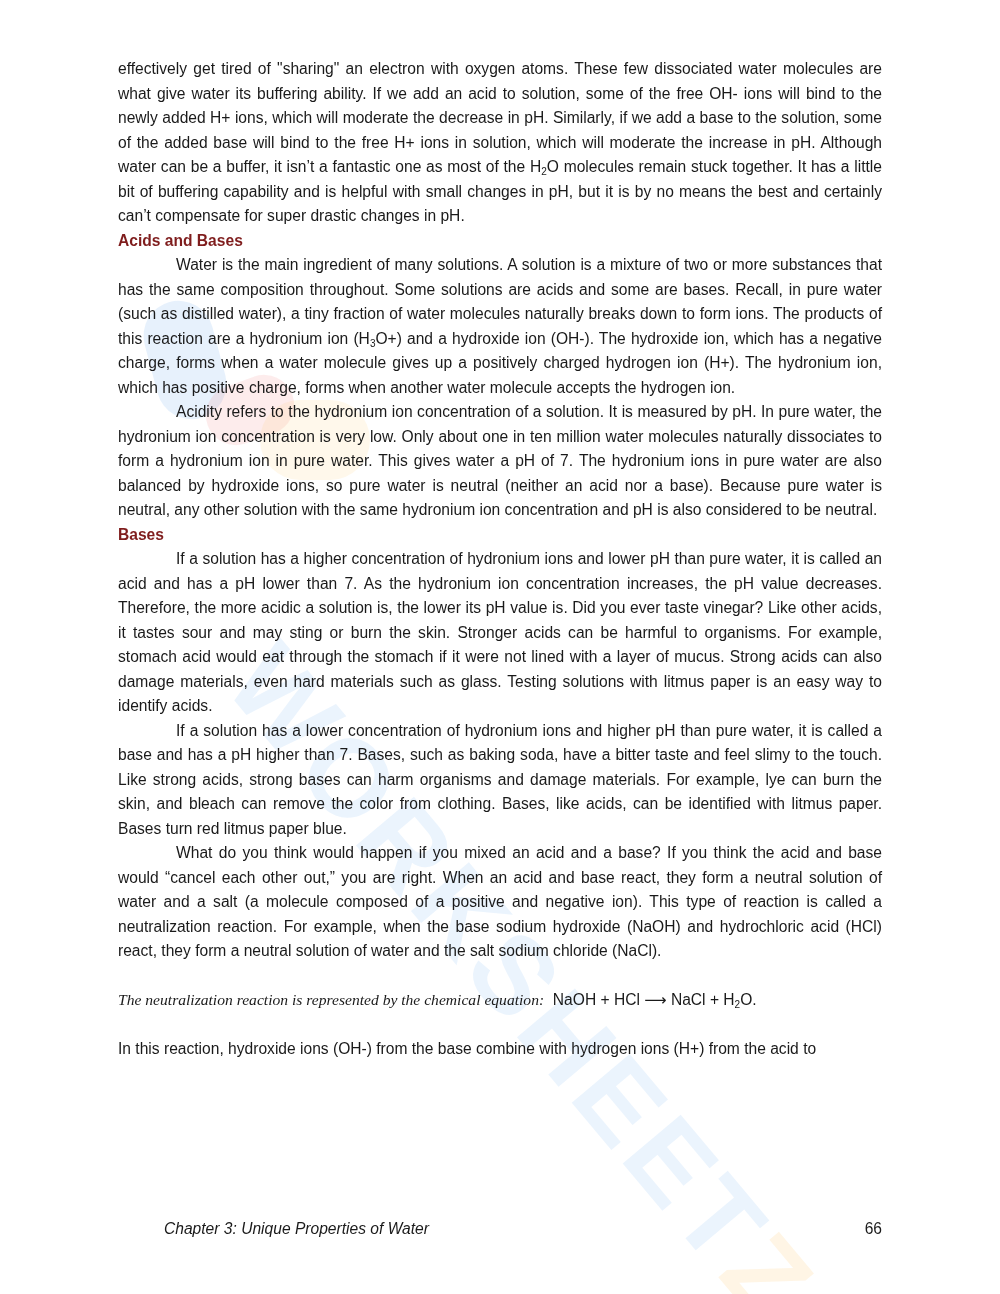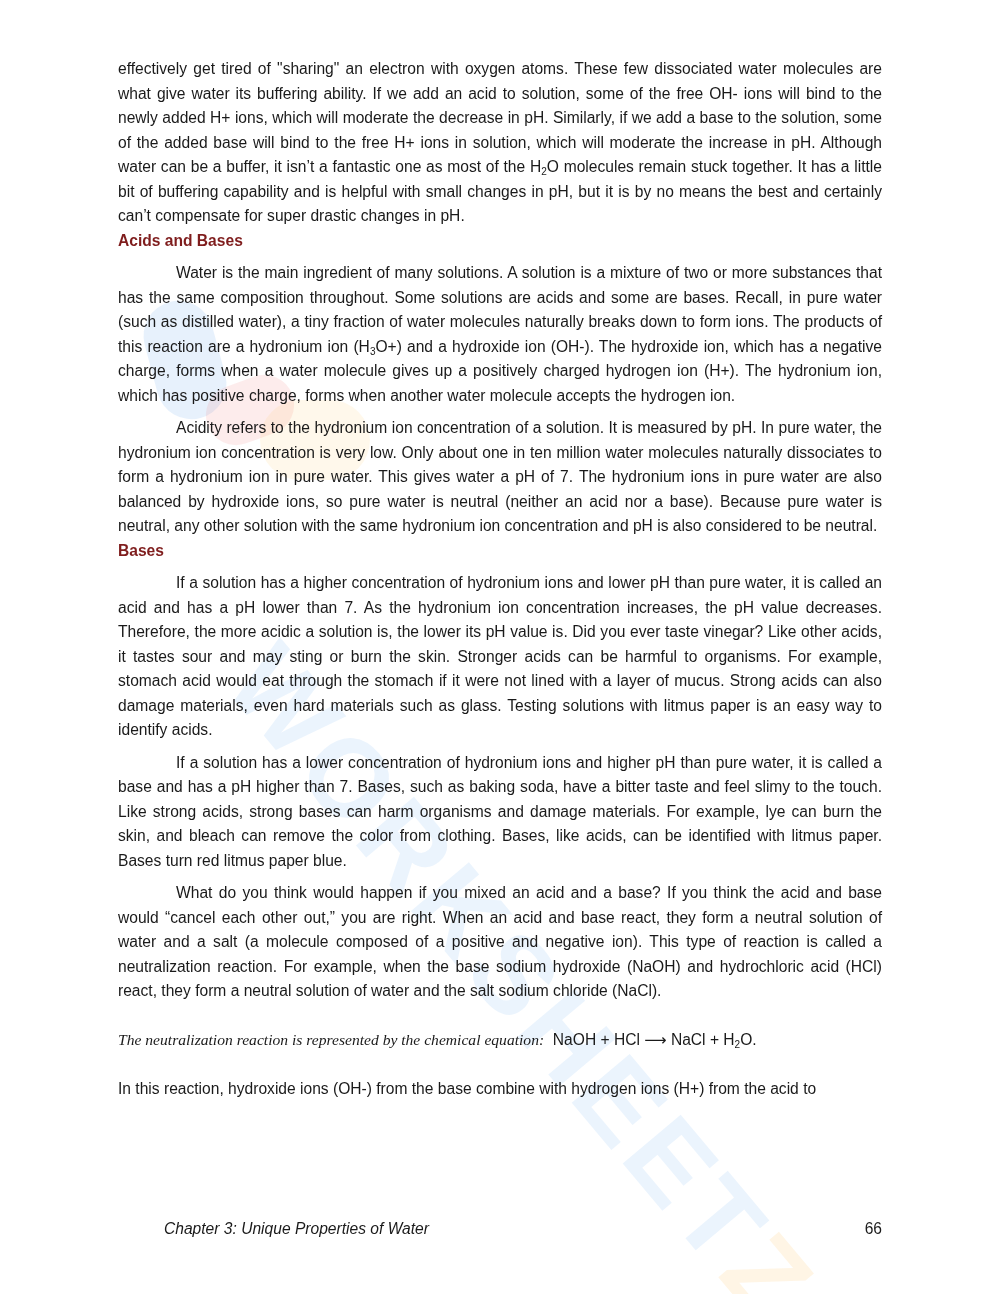--- a/index.html
+++ b/index.html
@@ -13,21 +13,21 @@
     background: rgba(240,120,120,0.14); border-radius: 40px; transform: rotate(-20deg); }
   .wm-logo-yellow { left: 260px; top: 400px; width: 110px; height: 80px;
     background: rgba(255,200,100,0.13); border-radius: 50px; }
   .wm-text { left: 300px; top: 620px; transform: rotate(50deg); transform-origin: left top;
     font-size: 110px; font-weight: bold; letter-spacing: 6px; white-space: nowrap;
     font-family: "Liberation Sans", sans-serif; }
   .wm-text .b { color: rgba(100,170,240,0.13); }
   .wm-text .o { color: rgba(255,190,80,0.15); }
   .content { position: relative; z-index: 1; }
   p { margin: 0; font-size: 15.6px; line-height: 24.5px; text-align: justify; }
-  p.indent { text-indent: 58px; margin-top: 8px; }
+  p.indent { text-indent: 58px; }
   h3 { margin: 0; font-size: 15.6px; line-height: 24.5px; color: #7f1d1d; font-weight: bold; }
   .gap { height: 24.5px; }
   .eq { text-align: left; }
   .eq i { font-style: italic; font-family: Liberation Serif, serif; }
   sub { font-size: 10px; vertical-align: -3px; line-height: 0; }
   .footer { position: absolute; left: 118px; top: 1220px; width: 764px;
     display: flex; justify-content: space-between; font-size: 15.6px; }
   .footer .chapter { font-style: italic; margin-left: 46px; }
 </style>
 </head>

